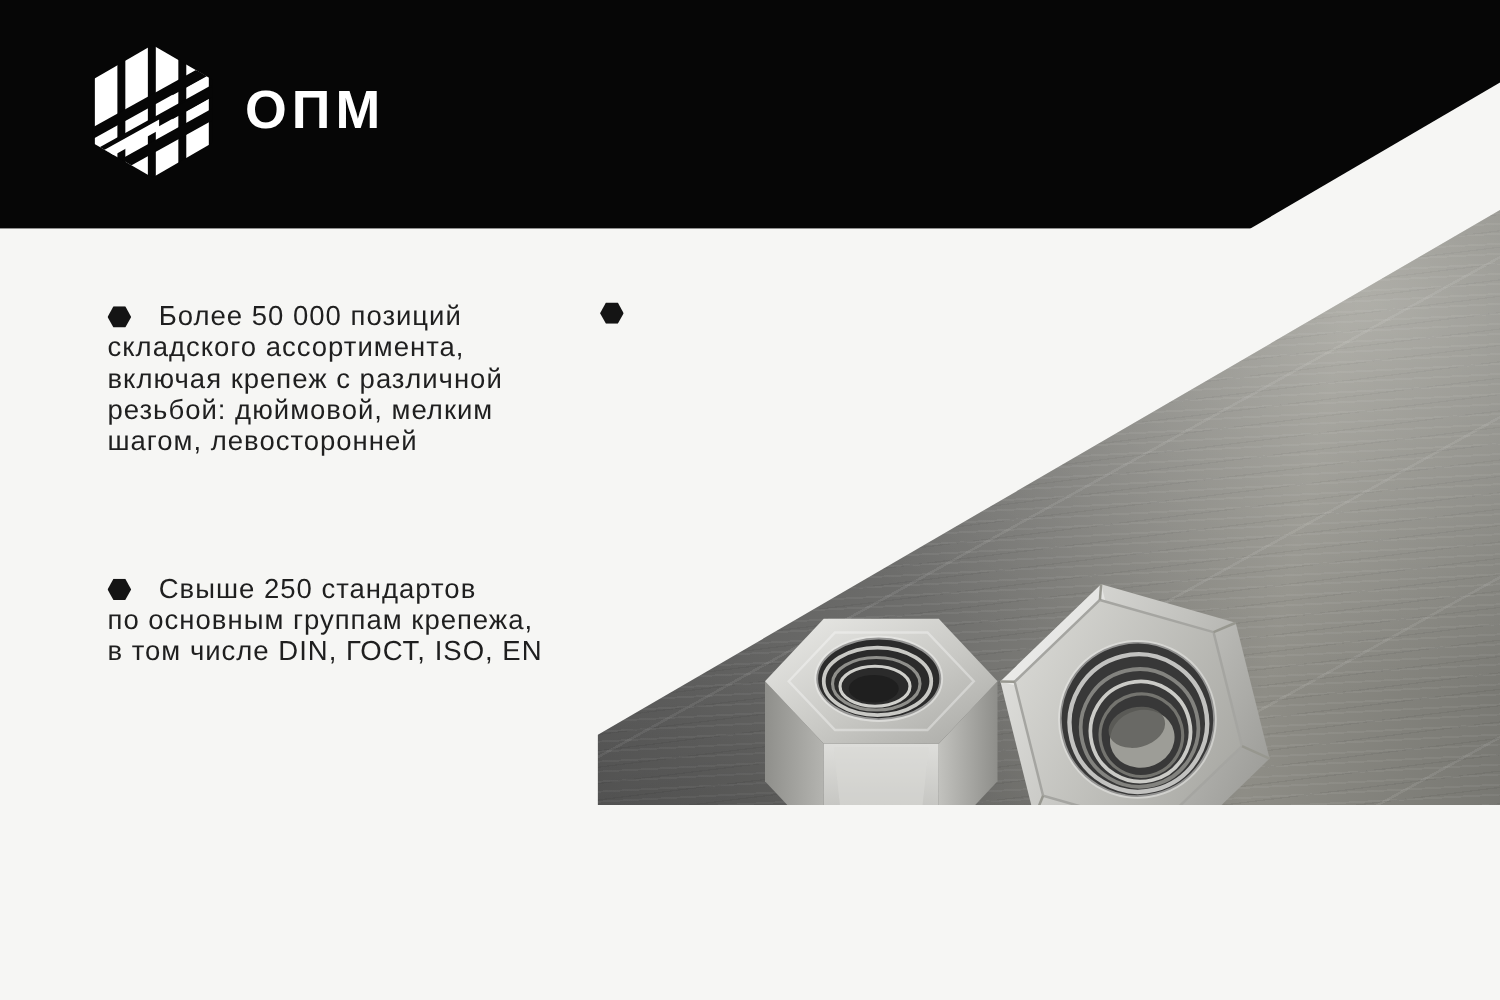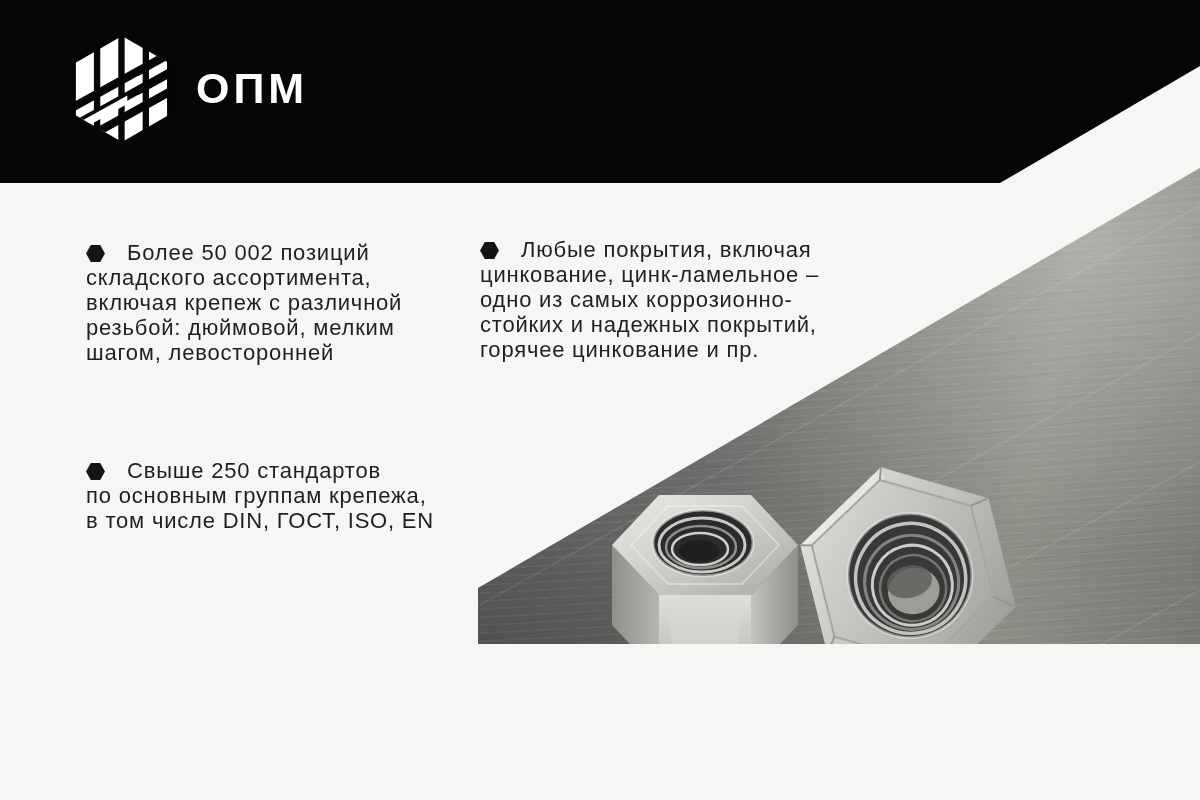--- a/index.html
+++ b/index.html
@@ -158,39 +158,35 @@
         <circle cx="2" cy="13" r="33" fill="none" stroke="#74746f" stroke-width="2.5"></circle>
         <ellipse cx="2" cy="16" rx="26" ry="23" fill="#9d9d97"></ellipse>
         <ellipse cx="0" cy="6" rx="23" ry="16" fill="#60605c" opacity=".85"></ellipse>
       </g>
     </svg>
   </div>
 
   <p class="feature f1">
     <svg class="nut-bullet" viewBox="0 0 20 18">
         <polygon points="5,0 15,0 20,9 15,18 5,18 0,9" fill="#141414"></polygon>
-      </svg><span class="feature-text">Более 50 002 позиций
+      </svg><span class="feature-text">Более 50 000 позиций
 складского ассортимента,
 включая крепеж с различной
 резьбой: дюймовой, мелким
 шагом, левосторонней</span>
   </p>
 
   <p class="feature f2">
     <svg class="nut-bullet" viewBox="0 0 20 18">
         <polygon points="5,0 15,0 20,9 15,18 5,18 0,9" fill="#141414"></polygon>
       </svg><span class="feature-text">Свыше 250 стандартов
 по основным группам крепежа,
 в том числе DIN, ГОСТ, ISO, EN</span>
   </p>
 
 
   <p class="feature f4">
     <svg class="nut-bullet" viewBox="0 0 20 18">
         <polygon points="5,0 15,0 20,9 15,18 5,18 0,9" fill="#141414"></polygon>
-      </svg><span class="feature-text">Любые покрытия, включая
-цинкование, цинк-ламельное –
-одно из самых коррозионно-
-стойких и надежных покрытий,
-горячее цинкование и пр.</span>
+      </svg>
   </p>
 
 </div>
 
 </body></html>

